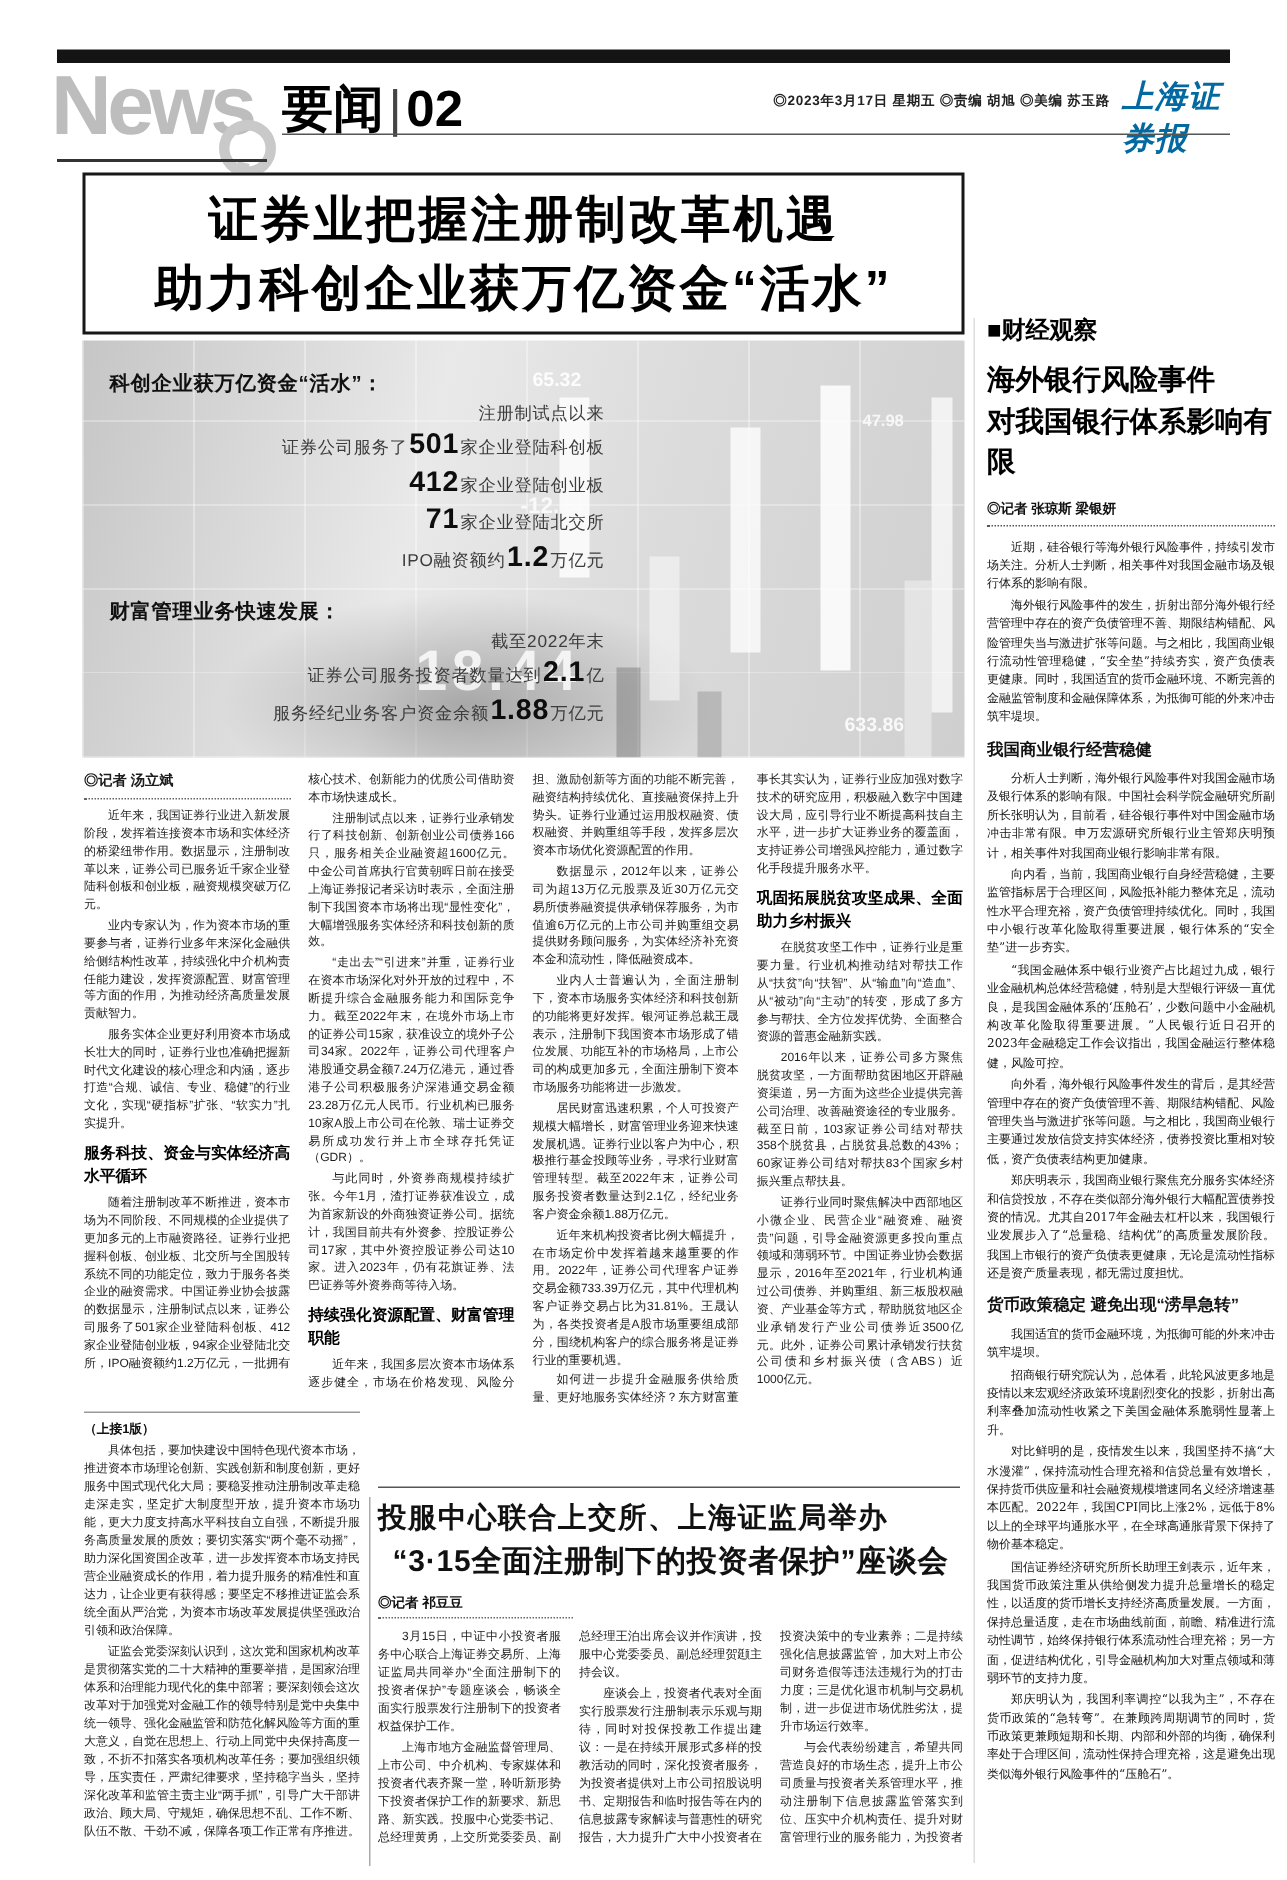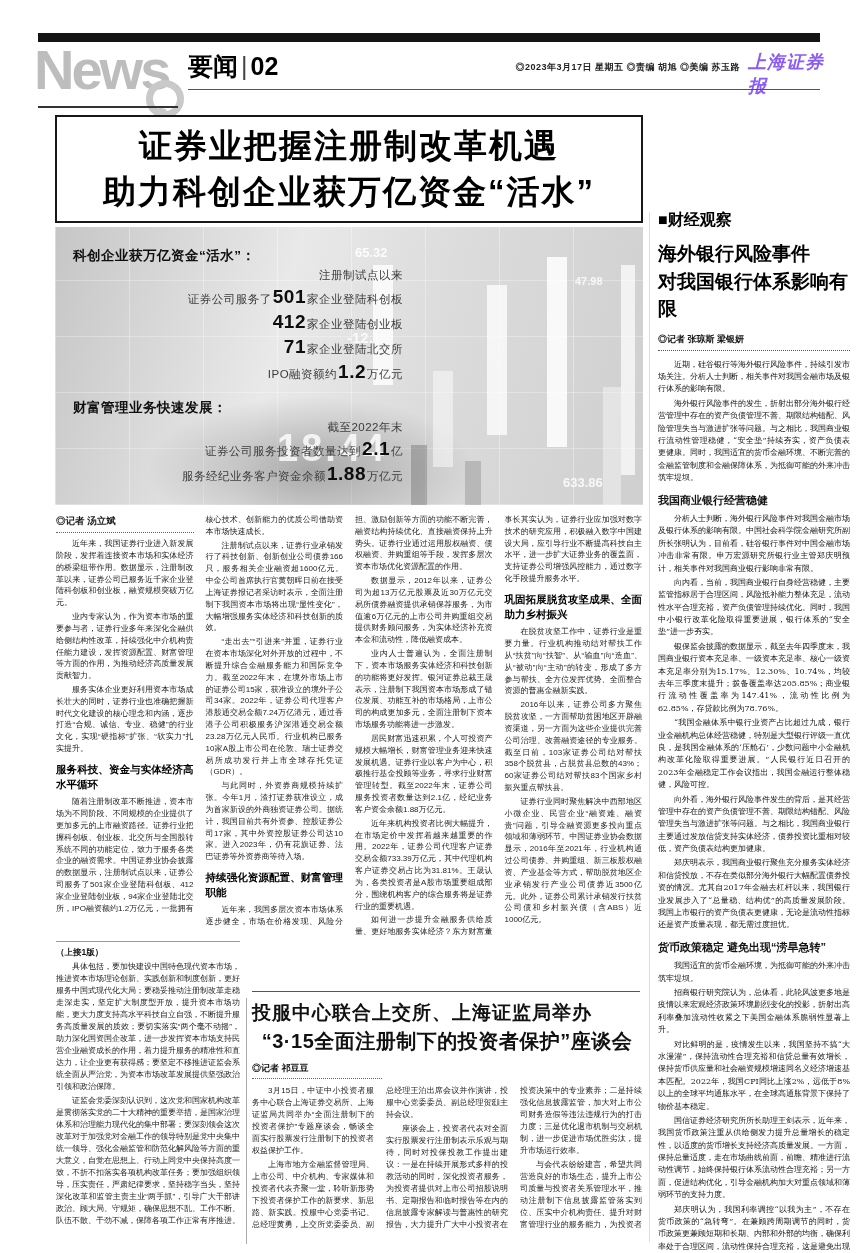--- a/index.html
+++ b/index.html
@@ -8,27 +8,27 @@
 
   
   .topbar{position:absolute;left:38px;top:33px;width:782px;height:9px;background:#141414;}
   .news-logo{position:absolute;left:34px;top:42px;font-size:56px;font-weight:900;
              color:#bdbdbd;letter-spacing:-3px;line-height:1;}
   .news-bubble{position:absolute;left:146px;top:80px;width:24px;height:24px;
                border:7px solid #c9c9c9;border-radius:50%;}
   .news-bubble-tail{position:absolute;left:156px;top:108px;width:0;height:0;
                border-left:9px solid transparent;border-top:13px solid #c9c9c9;transform:rotate(14deg);}
   .logo-rule{position:absolute;left:38px;top:106px;width:140px;height:2px;background:#333;}
-  .section-head{position:absolute;left:188px;top:50px;font-size:25px;font-weight:900;color:#000;}
+  .section-head{position:absolute;left:188px;top:50px;font-size:34px;font-weight:900;color:#000;}
   .section-head .bar{font-weight:400;color:#444;padding:0 3px;}
   .header-rule{position:absolute;left:188px;top:89px;width:632px;height:1px;background:#555;}
   .date-line{position:absolute;left:400px;top:61px;width:340px;text-align:right;
              font-size:9px;font-weight:700;color:#222;letter-spacing:.5px;}
-  .masthead{position:absolute;left:748px;top:50px;width:76px;font-size:18px;font-weight:900;
-            font-style:italic;font-family:Liberation Sans, sans-serif;letter-spacing:1px;color:#8b5cf6;}
+  .masthead{position:absolute;left:748px;top:50px;width:76px;font-size:21px;font-weight:900;
+            font-style:italic;font-family:Liberation Sans, sans-serif;letter-spacing:1px;color:#0369a1;}
 
   
   .headline-box{position:absolute;left:55px;top:115px;width:584px;height:104px;
                 border:2px solid #171717;display:flex;flex-direction:column;
                 align-items:center;justify-content:center;background:#fff;}
   .headline-box .h1,.headline-box .h2{font-size:33px;font-weight:900;letter-spacing:2px;
                 line-height:1.4;white-space:nowrap;color:#000;}
 
   
   .infographic{position:absolute;left:55px;top:227px;width:588px;height:278px;overflow:hidden;
@@ -191,21 +191,20 @@
       <div>海外银行风险事件</div>
       <div>对我国银行体系影响有限</div>
     </div>
     <div class="sidebar-byline">◎记者 张琼斯 梁银妍</div>
     <div class="sidebar-body">
         <p class="para">近期，硅谷银行等海外银行风险事件，持续引发市场关注。分析人士判断，相关事件对我国金融市场及银行体系的影响有限。</p>
         <p class="para">海外银行风险事件的发生，折射出部分海外银行经营管理中存在的资产负债管理不善、期限结构错配、风险管理失当与激进扩张等问题。与之相比，我国商业银行流动性管理稳健，“安全垫”持续夯实，资产负债表更健康。同时，我国适宜的货币金融环境、不断完善的金融监管制度和金融保障体系，为抵御可能的外来冲击筑牢堤坝。</p>
         <h4 class="subhead">我国商业银行经营稳健</h4>
         <p class="para">分析人士判断，海外银行风险事件对我国金融市场及银行体系的影响有限。中国社会科学院金融研究所副所长张明认为，目前看，硅谷银行事件对中国金融市场冲击非常有限。申万宏源研究所银行业主管郑庆明预计，相关事件对我国商业银行影响非常有限。</p>
         <p class="para">向内看，当前，我国商业银行自身经营稳健，主要监管指标居于合理区间，风险抵补能力整体充足，流动性水平合理充裕，资产负债管理持续优化。同时，我国中小银行改革化险取得重要进展，银行体系的“安全垫”进一步夯实。</p>
-        <p class="para">银保监会披露的数据显示，截至去年四季度末，我国商业银行资本充足率、一级资本充足率、核心一级资本充足率分别为15.17%、12.30%、10.74%，均较去年三季度末提升；拨备覆盖率达205.85%；商业银行流动性覆盖率为147.41%，流动性比例为62.85%，存贷款比例为78.76%。</p>
         <p class="para">“我国金融体系中银行业资产占比超过九成，银行业金融机构总体经营稳健，特别是大型银行评级一直优良，是我国金融体系的‘压舱石’，少数问题中小金融机构改革化险取得重要进展。”人民银行近日召开的2023年金融稳定工作会议指出，我国金融运行整体稳健，风险可控。</p>
         <p class="para">向外看，海外银行风险事件发生的背后，是其经营管理中存在的资产负债管理不善、期限结构错配、风险管理失当与激进扩张等问题。与之相比，我国商业银行主要通过发放信贷支持实体经济，债券投资比重相对较低，资产负债表结构更加健康。</p>
         <p class="para">郑庆明表示，我国商业银行聚焦充分服务实体经济和信贷投放，不存在类似部分海外银行大幅配置债券投资的情况。尤其自2017年金融去杠杆以来，我国银行业发展步入了“总量稳、结构优”的高质量发展阶段。我国上市银行的资产负债表更健康，无论是流动性指标还是资产质量表现，都无需过度担忧。</p>
         <h4 class="subhead">货币政策稳定 避免出现“涝旱急转”</h4>
         <p class="para">我国适宜的货币金融环境，为抵御可能的外来冲击筑牢堤坝。</p>
         <p class="para">招商银行研究院认为，总体看，此轮风波更多地是疫情以来宏观经济政策环境剧烈变化的投影，折射出高利率叠加流动性收紧之下美国金融体系脆弱性显著上升。</p>
         <p class="para">对比鲜明的是，疫情发生以来，我国坚持不搞“大水漫灌”，保持流动性合理充裕和信贷总量有效增长，保持货币供应量和社会融资规模增速同名义经济增速基本匹配。2022年，我国CPI同比上涨2%，远低于8%以上的全球平均通胀水平，在全球高通胀背景下保持了物价基本稳定。</p>
         <p class="para">国信证券经济研究所所长助理王剑表示，近年来，我国货币政策注重从供给侧发力提升总量增长的稳定性，以适度的货币增长支持经济高质量发展。一方面，保持总量适度，走在市场曲线前面，前瞻、精准进行流动性调节，始终保持银行体系流动性合理充裕；另一方面，促进结构优化，引导金融机构加大对重点领域和薄弱环节的支持力度。</p>
         <p class="para">郑庆明认为，我国利率调控“以我为主”，不存在货币政策的“急转弯”。在兼顾跨周期调节的同时，货币政策更兼顾短期和长期、内部和外部的均衡，确保利率处于合理区间，流动性保持合理充裕，这是避免出现类似海外银行风险事件的“压舱石”。</p>
       </div>

